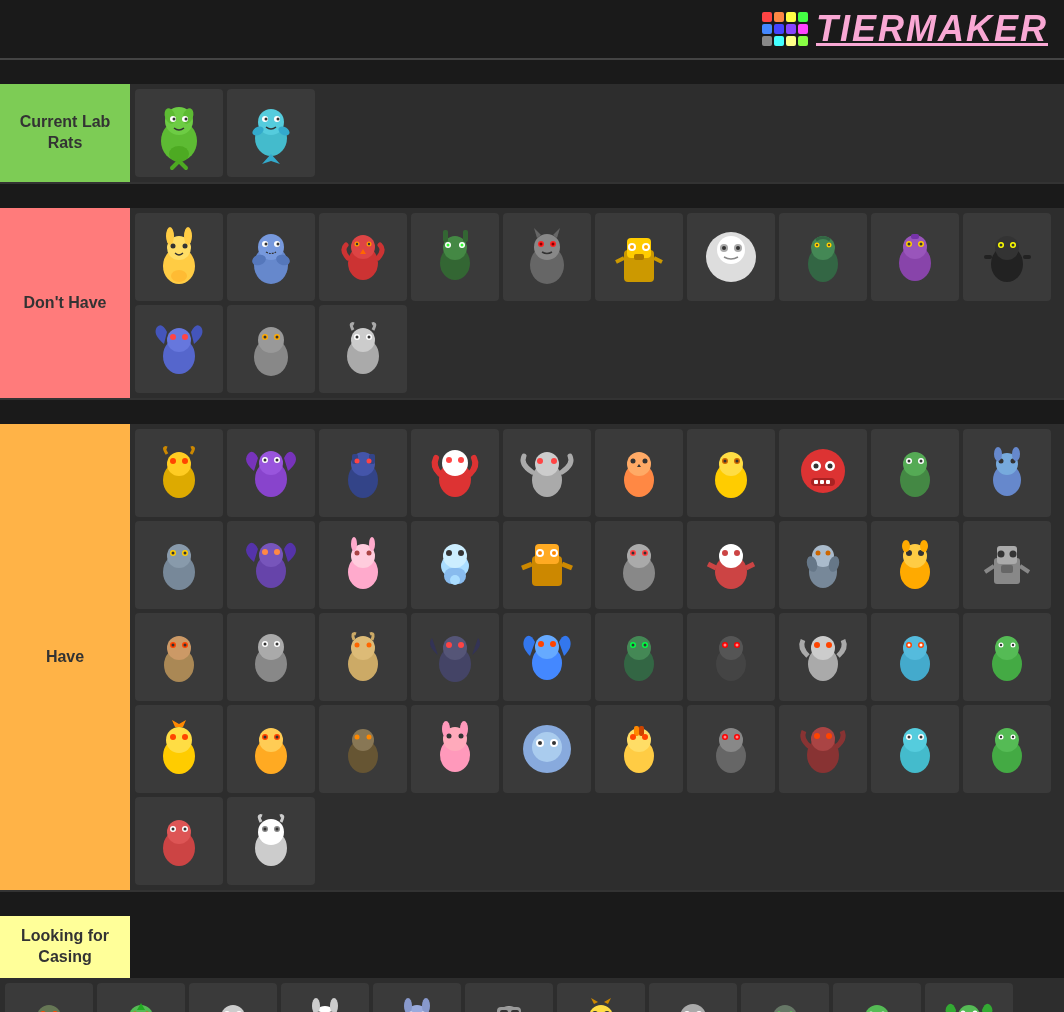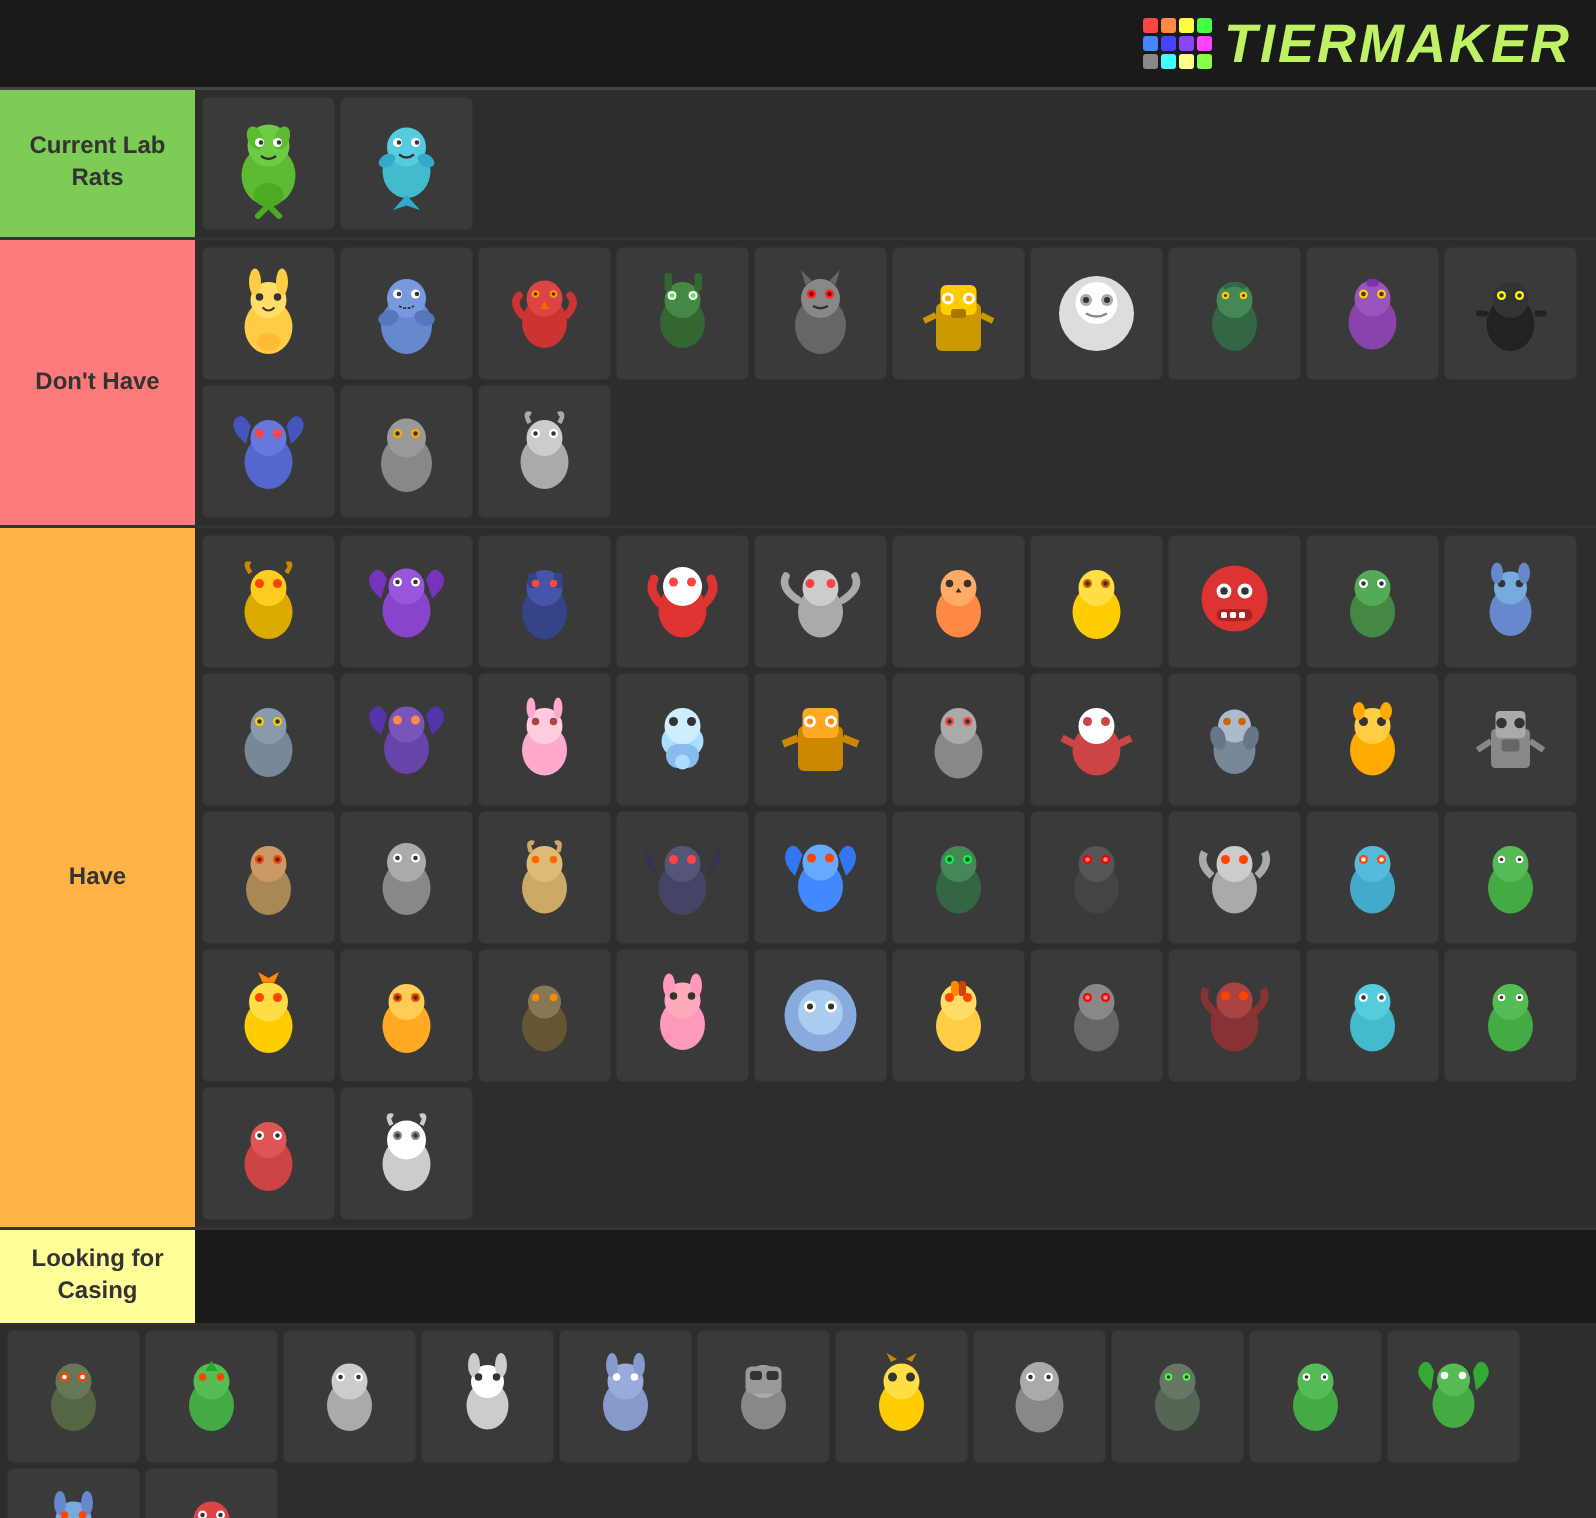--- a/index.html
+++ b/index.html
@@ -25,20 +25,21 @@
     .logo-cell {
       width: 10px;
       height: 10px;
       border-radius: 2px;
     }
 
     .tier-row {
       display: flex;
       min-height: 90px;
       border-bottom: 2px solid #333;
+      margin-top: 24px;
     }
 
     .tier-label {
       width: 130px;
       min-width: 130px;
       display: flex;
       align-items: center;
       justify-content: center;
       text-align: center;
       font-weight: bold;
@@ -80,26 +81,27 @@
     .header-bar {
       display: flex;
       align-items: center;
       justify-content: space-between;
       background: #1a1a1a;
       padding: 8px 16px;
       border-bottom: 2px solid #444;
     }
 
     .logo-text {
-      color: #bef264;
+      color: #f9a8d4;
       font-size: 36px;
       font-weight: 900;
       letter-spacing: 2px;
       text-transform: uppercase;
       font-style: italic;
+      text-decoration: underline;
     }
   </style>
 </head>
 <body>
 
 <div class="header-bar">
   <div></div>
   <div class="tiermaker-logo">
     <div class="logo-grid">
       <div class="logo-cell" style="background:#f44;"></div>

